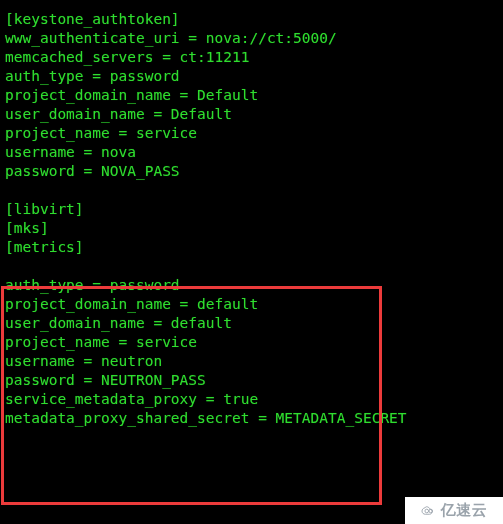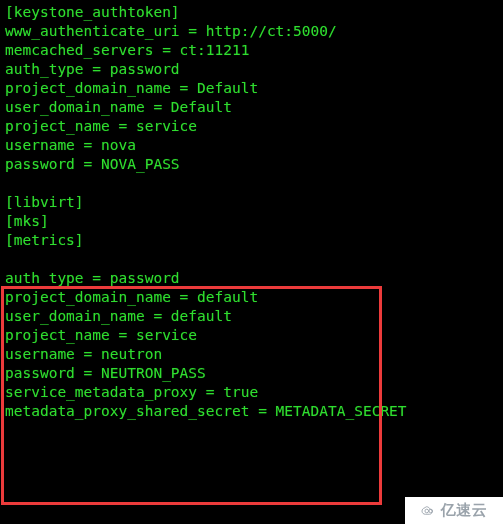--- a/index.html
+++ b/index.html
@@ -24,21 +24,21 @@
     height: 524px;
     background: #000000;
   }
 
   
   .code-area {
     position: absolute;
     left: 0;
     top: 0;
     width: 482px;
-    padding-top: 3px;
+    padding-top: 10px;
   }
   .line {
     height: 19px;
     line-height: 19px;
     padding-left: 5px;
     font-size: 14.5px;
     letter-spacing: 0px;
     color: #2fdd2f;
     white-space: pre;
     text-shadow: 0 0 1px rgba(47, 221, 47, 0.35);
@@ -87,21 +87,21 @@
     line-height: 1;
   }
 </style>
 </head>
 <body>
 
 <div id="terminal">
 
   <div class="code-area" id="code-area">
       <div class="line">[keystone_authtoken]</div>
-      <div class="line">www_authenticate_uri = http://ct:5000/</div>
+      <div class="line">www_authenticate_uri = nova://ct:5000/</div>
       <div class="line">memcached_servers = ct:11211</div>
       <div class="line">auth_type = password</div>
       <div class="line">project_domain_name = Default</div>
       <div class="line">user_domain_name = Default</div>
       <div class="line">project_name = service</div>
       <div class="line">username = nova</div>
       <div class="line">password = NOVA_PASS</div>
       <div class="line blank"></div>
       <div class="line">[libvirt]</div>
       <div class="line">[mks]</div>

